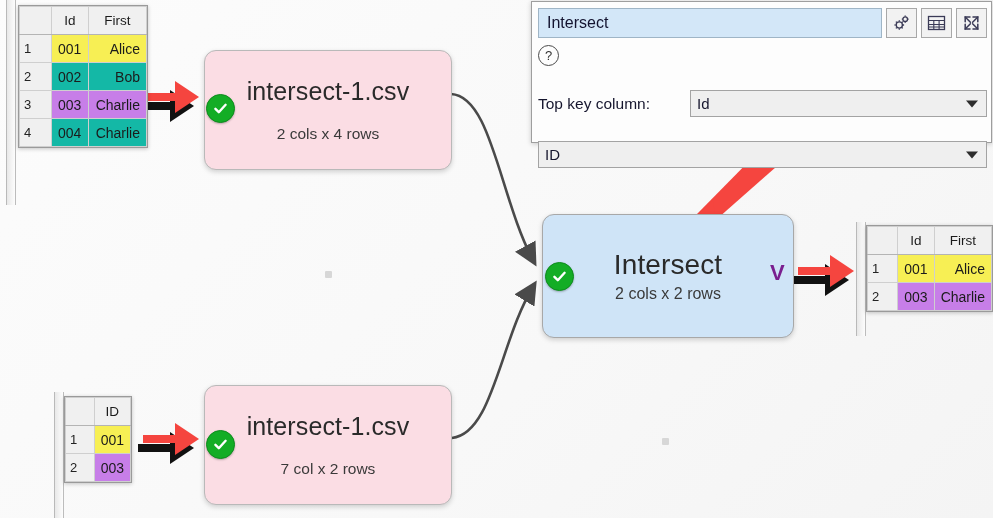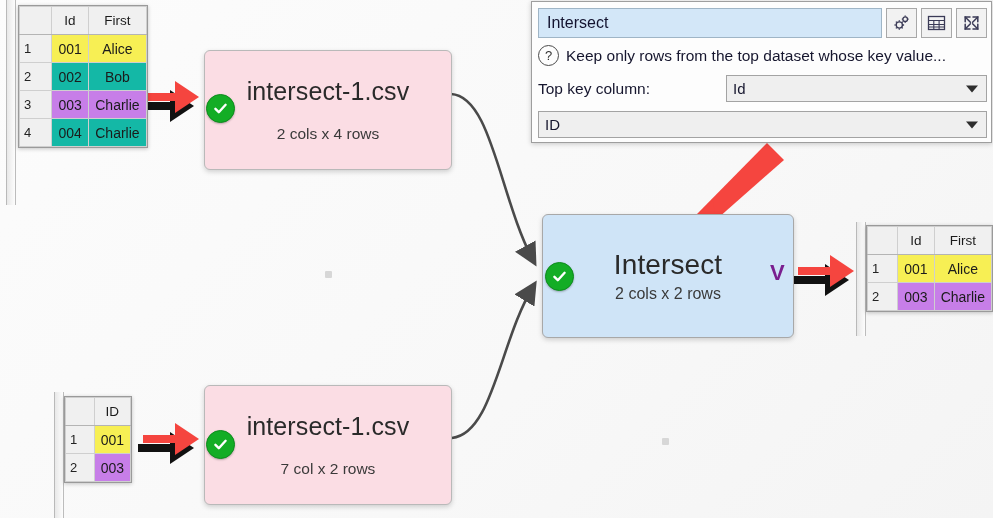--- a/index.html
+++ b/index.html
@@ -36,35 +36,35 @@
     font-weight:normal;
     white-space:nowrap;
   }
   .sheet th{
     background:#f0f0f0;color:#1b1b1b;text-align:center;font-size:13.5px;
     border-bottom:1px solid #b4b4b4;
   }
   .sheet td.rowhdr{
     background:#f0f0f0;text-align:left;width:19px;color:#222;font-size:13px;padding:0 4px;
   }
-  .sheet td.num{text-align:right;}
-  .sheet td.txt{text-align:center;}
+  .sheet td.num{text-align:left;}
+  .sheet td.txt{text-align:right;}
   .c-yellow{background:#f7ef54;}
   .c-purple{background:#c77ee8;}
   .c-plain{background:#14b8a6;}
 
   
   .winstrip{
     position:absolute;width:8px;background:linear-gradient(90deg,#e8e8e8,#fdfdfd);
     border-left:1px solid #b9b9b9;border-right:1px solid #bcbcbc;
   }
 
   
   .node{
-    position:absolute;border-radius:6px;box-sizing:border-box;
+    position:absolute;border-radius:12px;box-sizing:border-box;
     box-shadow:0 2px 5px rgba(0,0,0,.17);
     display:flex;flex-direction:column;align-items:center;justify-content:center;
     color:#2a2a2a;
   }
   .node.pink{background:#fbdde4;border:1.5px solid #b9b9b9;}
   .node.blue{background:#cfe4f7;border:1.5px solid #a8a8a8;}
   .node .title{font-size:25px;letter-spacing:.1px;}
   .node.blue .title{font-size:28px;}
   .node .sub{font-size:15.5px;margin-top:19px;color:#3a3a3a;}
   .node.blue .sub{margin-top:4px;font-size:16px;}
@@ -99,21 +99,21 @@
   .ibtn{
     width:31px;height:30px;background:#f2f2f2;border:1px solid #a8a8a8;
     display:flex;align-items:center;justify-content:center;box-sizing:border-box;
   }
   .helprow{display:flex;align-items:center;gap:7px;margin-top:7px;font-size:15.5px;color:#16162e;}
   .qmark{
     width:19px;height:19px;border-radius:50%;border:1.6px solid #4a4a4a;
     display:flex;align-items:center;justify-content:center;
     font-size:13px;color:#333;flex:none;
   }
-  .frow{display:flex;align-items:center;margin-top:9px;gap:36px;}
+  .frow{display:flex;align-items:center;margin-top:24px;}
   .flabel{width:152px;font-size:15.5px;color:#16162e;}
   .combo{
     flex:1;height:27px;background:#efefef;border:1px solid #a3a3a3;
     display:flex;align-items:center;padding:0 6px;box-sizing:border-box;
     font-size:15px;color:#16162e;position:relative;
   }
   .combo .caret{
     position:absolute;right:8px;top:50%;transform:translateY(-50%);
     width:0;height:0;border-left:6px solid transparent;border-right:6px solid transparent;
     border-top:7px solid #2d2d2d;
@@ -311,21 +311,20 @@
               <path d="M3.2 15l5.2-5.2"></path>
             <path d="M11 15h4.8v-4.8"></path>
               <path d="M15.8 15l-5.2-5.2"></path>
           </g>
         </svg>
       </div>
     </div>
 
     <div class="helprow">
       <div class="qmark">?</div>
-      <div>Keep only rows from the top dataset whose key value...</div>
     </div>
 
     <div class="frow">
       <div class="flabel">Top key column:</div>
       <div class="combo">
         <span>Id</span>
         <span class="caret"></span>
       </div>
     </div>
 

